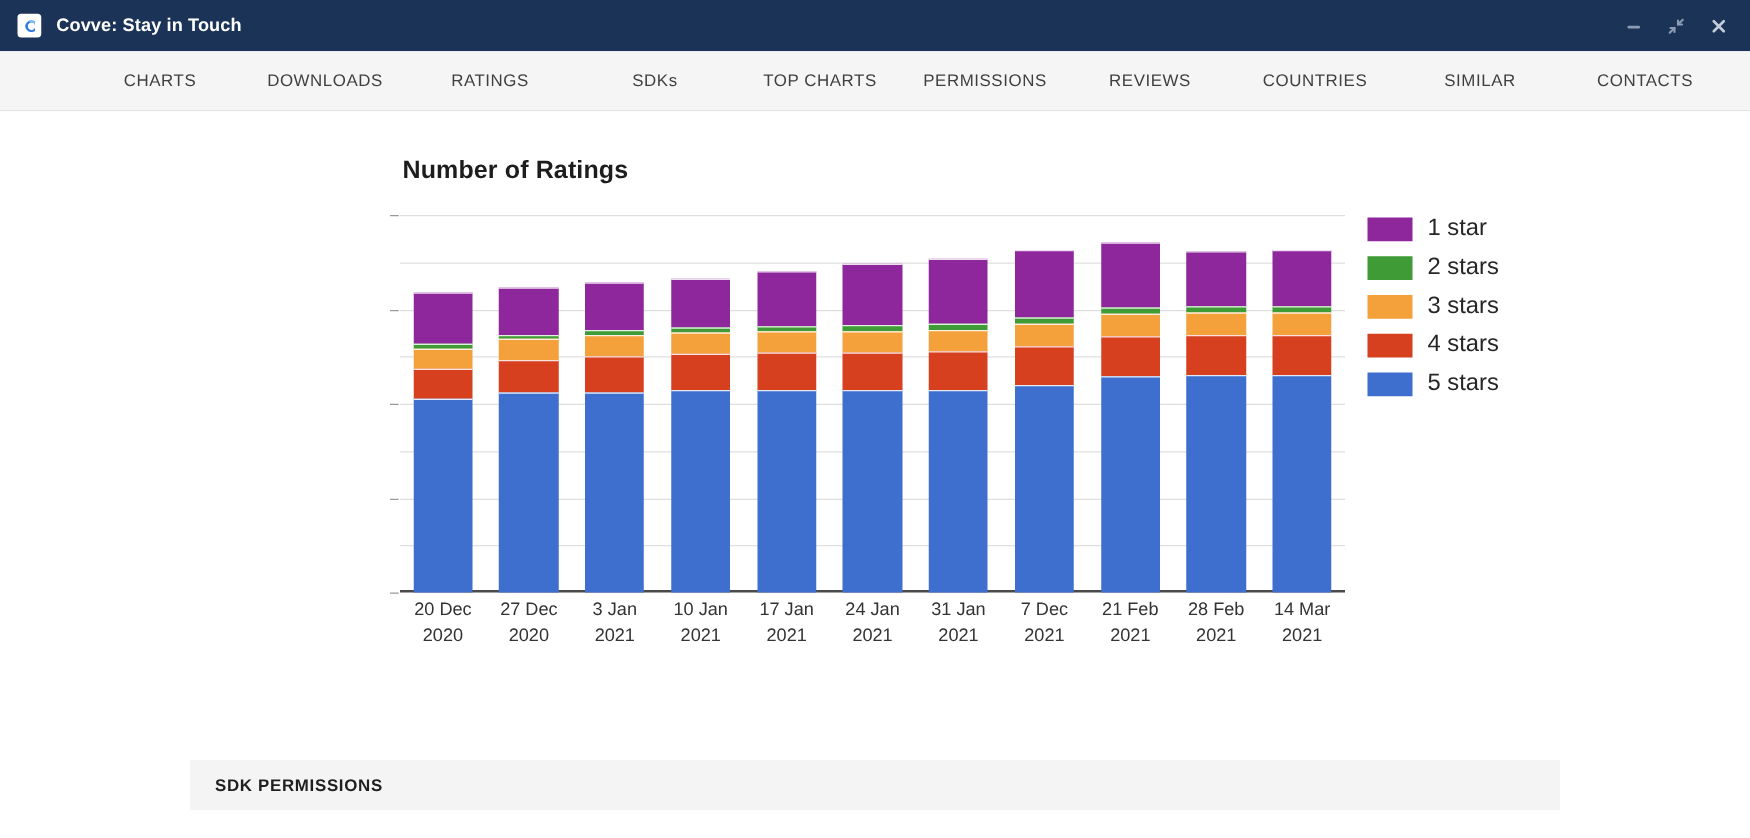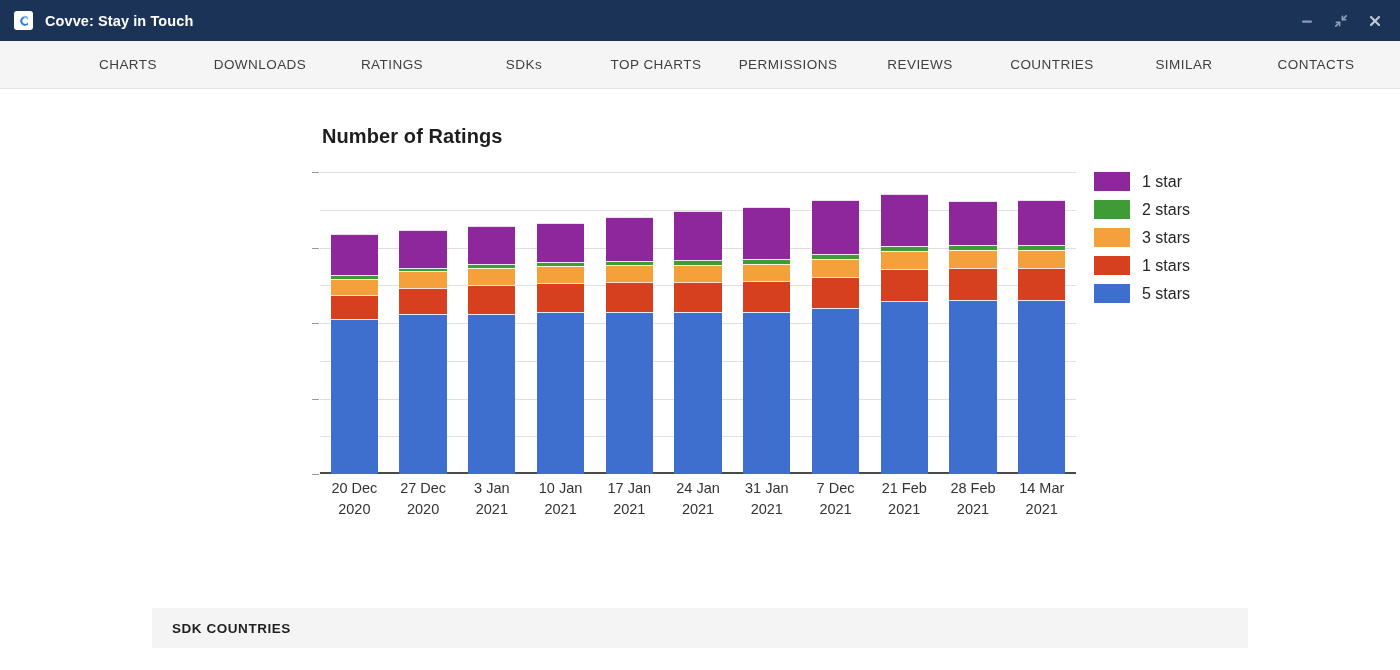--- a/index.html
+++ b/index.html
@@ -155,21 +155,21 @@
   .legend-row {
     display: flex; align-items: center;
     cursor: pointer;
   }
   .legend-swatch {
     width: 36px; height: 19px;
     flex: 0 0 auto;
   }
   .legend-label {
     margin-left: 12px;
-    font-size: 16px;
+    font-size: 19px;
     color: #262626;
     white-space: nowrap;
   }
 
   
   .sdk-bar {
     position: absolute;
     left: 152px; top: 519px;
     width: 1096px; height: 40px;
     background: #f4f4f4;
@@ -385,26 +385,26 @@
         <div class="legend-row">
           <div class="legend-swatch" style="background: rgb(63, 155, 53);"></div>
           <div class="legend-label">2 stars</div>
         </div>
         <div class="legend-row">
           <div class="legend-swatch" style="background: rgb(244, 161, 60);"></div>
           <div class="legend-label">3 stars</div>
         </div>
         <div class="legend-row">
           <div class="legend-swatch" style="background: rgb(214, 64, 31);"></div>
-          <div class="legend-label">1 stars</div>
+          <div class="legend-label">4 stars</div>
         </div>
         <div class="legend-row">
           <div class="legend-swatch" style="background: rgb(63, 111, 206);"></div>
           <div class="legend-label">5 stars</div>
         </div>
       </div>
   </div>
 
   <div class="sdk-bar">
-    <div class="sdk-bar-title">SDK COUNTRIES</div>
+    <div class="sdk-bar-title">SDK PERMISSIONS</div>
   </div>
 
 </div>
 
 </body></html>

